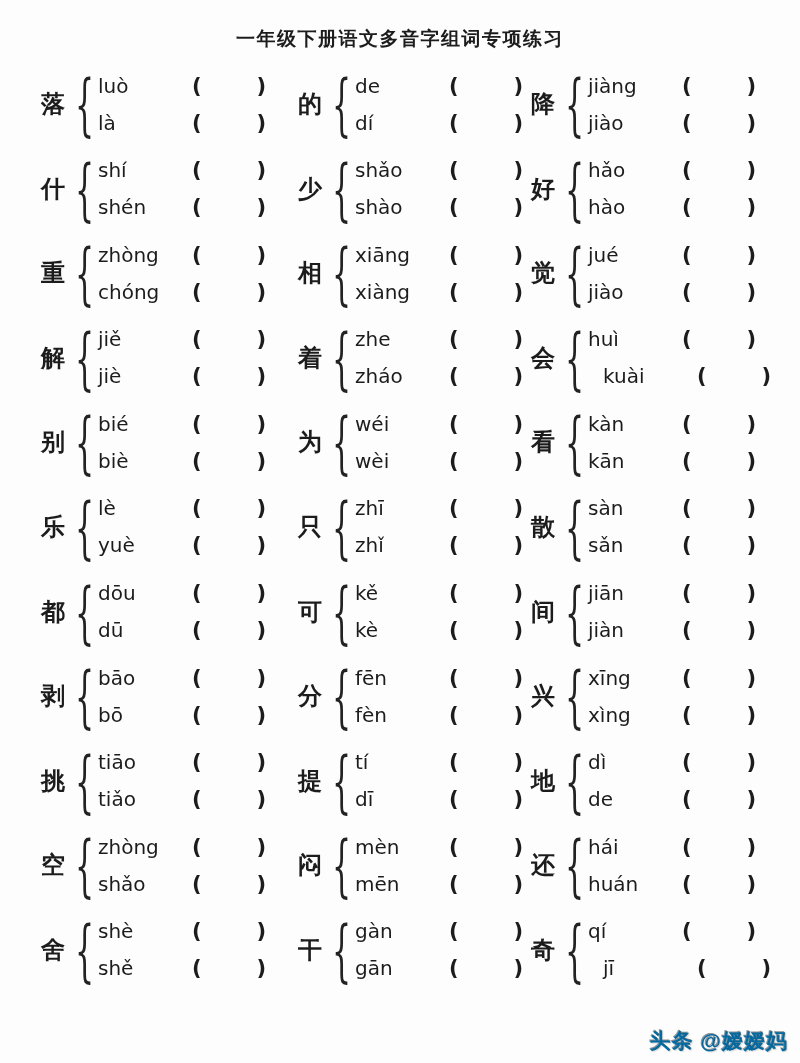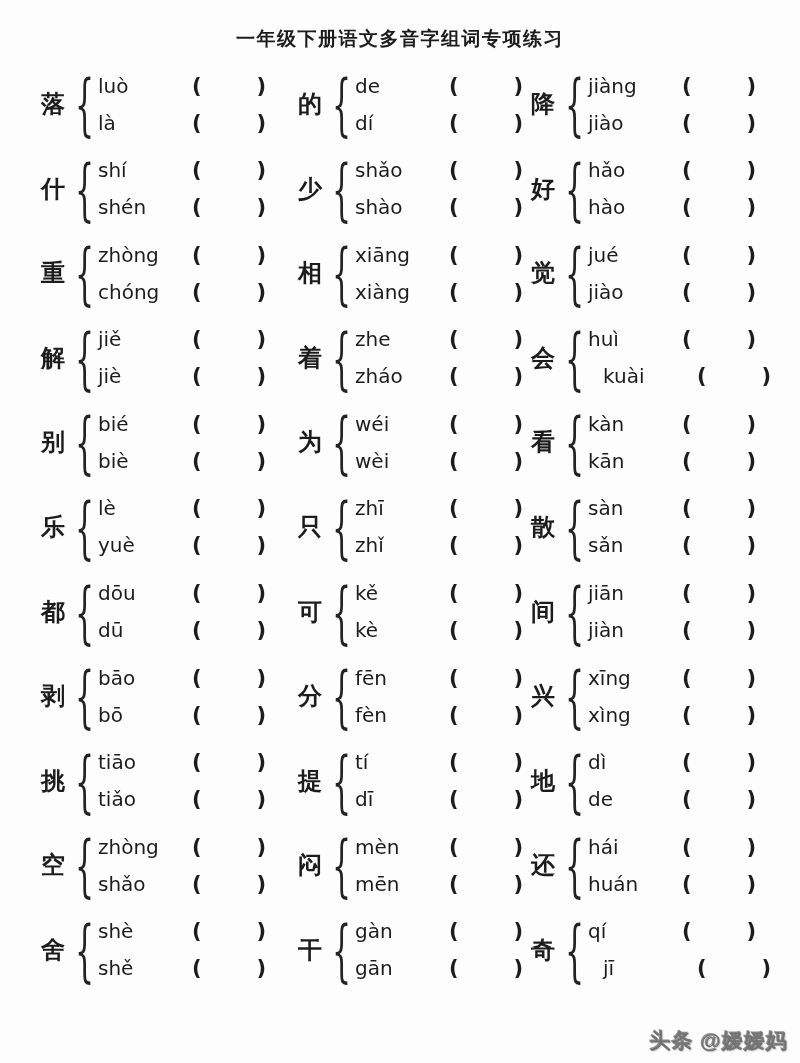--- a/index.html
+++ b/index.html
@@ -84,21 +84,21 @@
     font-weight: 600;
     font-family: "DejaVu Sans", sans-serif;
   }
   .watermark {
     position: absolute;
     right: 12px;
     bottom: 8px;
     font-size: 21px;
     font-weight: 700;
     letter-spacing: 1px;
-    color: #737373;
+    color: #0369a1;
     text-shadow: -1px -1px 0 #8f8f8f, 1px 1px 1px #d8d8d8;
     font-family: "Liberation Sans", sans-serif;
   }
 </style>
 </head>
 <body>
 
 <div class="title">一年级下册语文多音字组词专项练习</div>
 
 <div class="grid">

